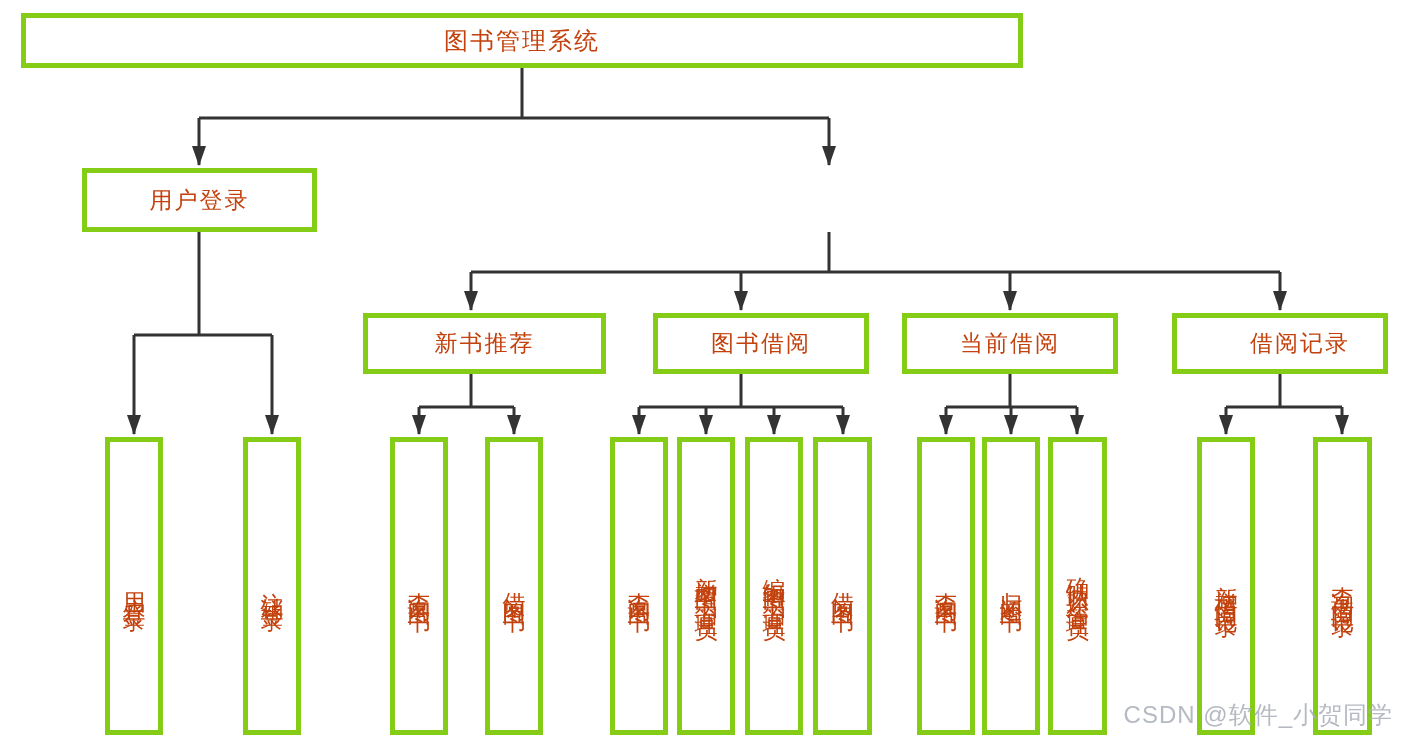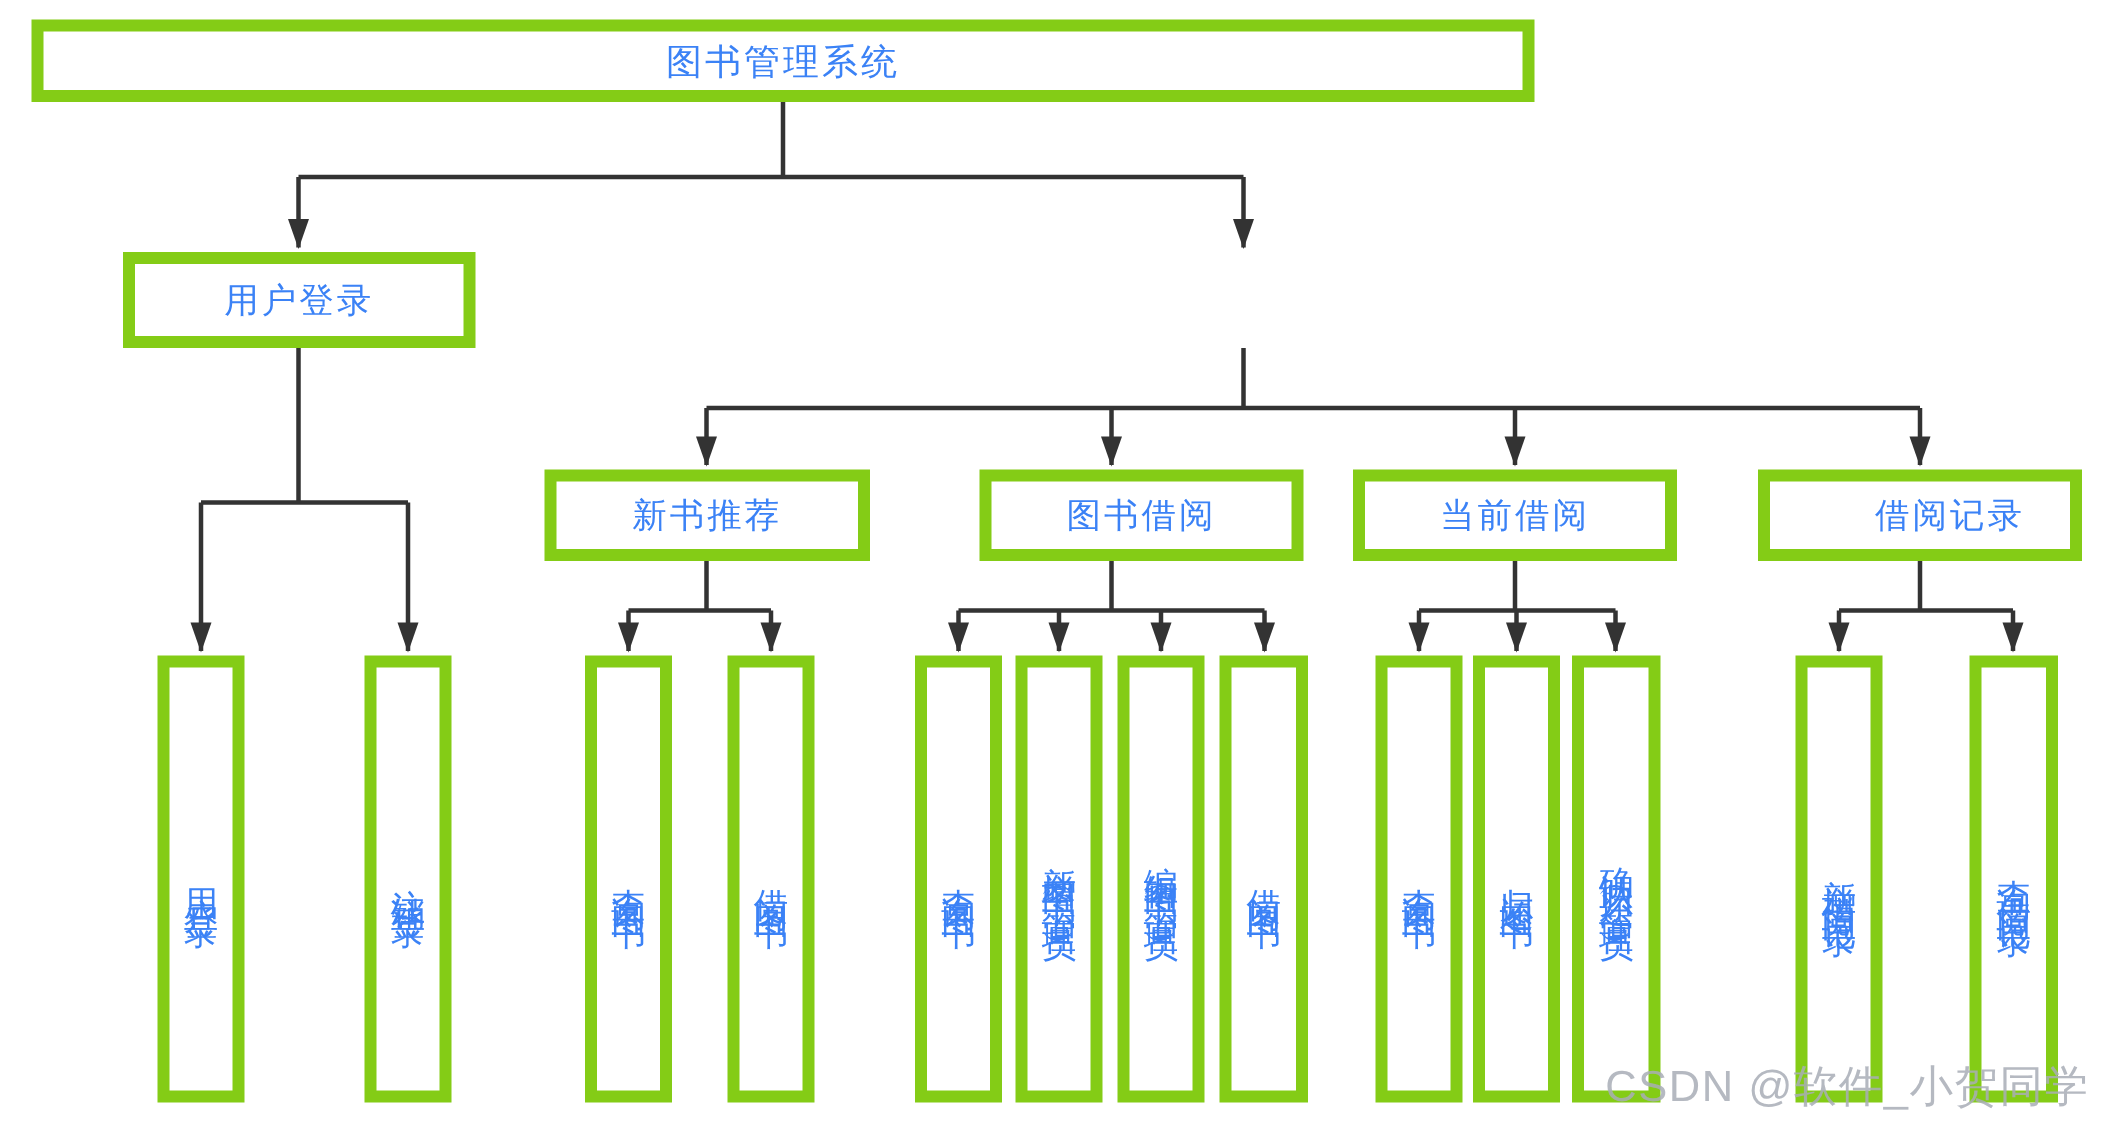--- a/index.html
+++ b/index.html
@@ -17,46 +17,46 @@
   }
   #connectors {
     position: absolute;
     left: 0; top: 0;
     width: 1405px; height: 747px;
     pointer-events: none;
   }
   .box {
     position: absolute;
     box-sizing: border-box;
-    border: 8px solid #84cc16;
+    border: 5px solid #84cc16;
     background: #ffffff;
     display: flex;
     align-items: center;
     justify-content: center;
-    color: #3b82f6;
+    color: #c2410c;
   }
   .hlabel {
     font-size: 23px;
     letter-spacing: 2px;
     white-space: nowrap;
   }
   .root .hlabel { font-size: 24px; }
   .vbox .vlabel {
     writing-mode: vertical-rl;
     text-orientation: mixed;
     font-size: 23px;
     letter-spacing: 6px;
     line-height: 1;
     white-space: nowrap;
   }
   .watermark {
     position: absolute;
     right: 12px;
-    bottom: 2px;
-    font-size: 29px;
+    bottom: 16px;
+    font-size: 24px;
     color: rgba(168, 173, 182, 0.85);
     letter-spacing: 1px;
     z-index: 10;
     white-space: nowrap;
   }
 </style>
 </head>
 <body>
 
 <div id="stage">
@@ -105,21 +105,21 @@
   </svg>
 
   <div class="box root" style="left:21px; top:13px; width:1002px; height:55px;">
     <span class="hlabel">图书管理系统</span>
   </div>
 
   <div class="box" style="left:82px; top:168px; width:235px; height:64px;">
     <span class="hlabel">用户登录</span>
   </div>
 
-  <div class="box" style="left:363px; top:313px; width:217px; height:61px;">
+  <div class="box" style="left:363px; top:313px; width:243px; height:61px;">
     <span class="hlabel">新书推荐</span>
   </div>
   <div class="box" style="left:633px; top:313px; width:216px; height:61px;margin-left:20px;">
     <span class="hlabel">图书借阅</span>
   </div>
   <div class="box" style="left:902px; top:313px; width:216px; height:61px;">
     <span class="hlabel">当前借阅</span>
   </div>
   <div class="box" style="left:1172px; top:313px; width:216px; height:61px;padding-left:40px;">
     <span class="hlabel">借阅记录</span>

